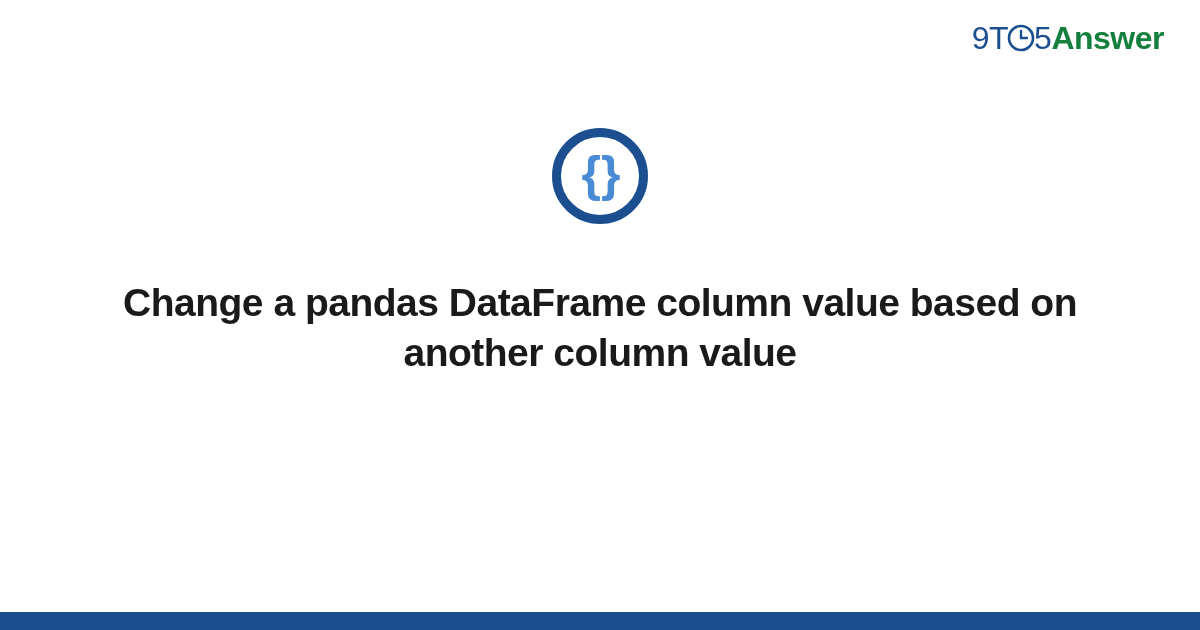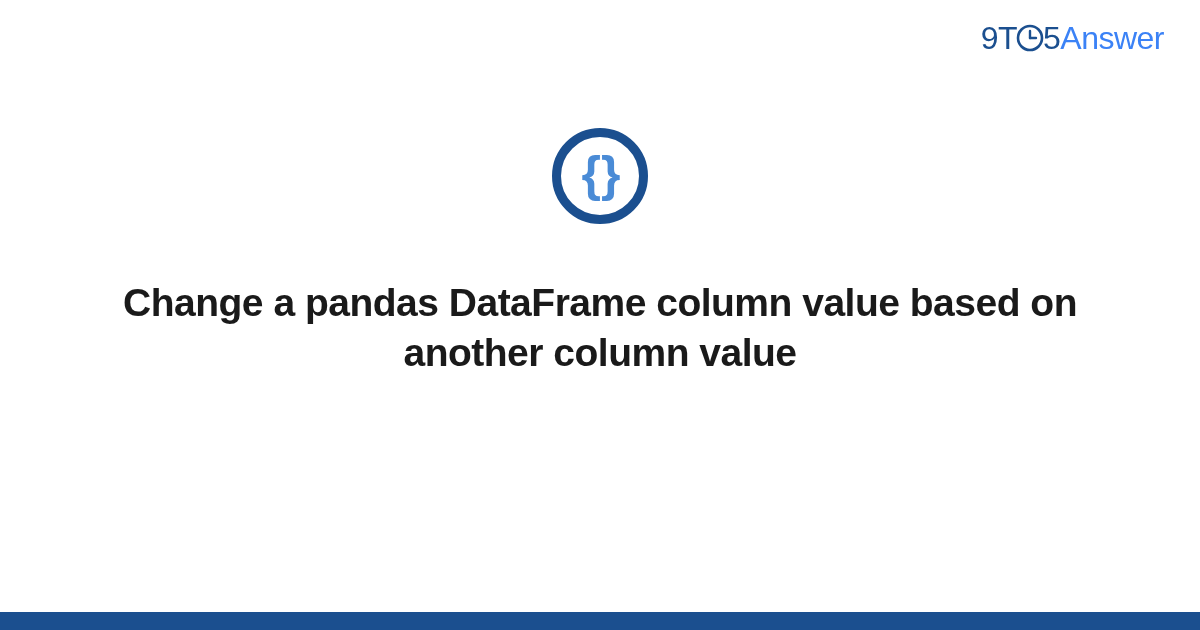--- a/index.html
+++ b/index.html
@@ -40,22 +40,22 @@
     }
     .logo .clock-o svg {
       width: 28px;
       height: 28px;
     }
     .logo .five {
       color: #1b4f8f;
       font-weight: 500;
     }
     .logo .answer {
-      color: #3b82f6;
-      font-weight: 400;
+      color: #15803d;
+      font-weight: 700;
     }
     .icon-circle {
       position: absolute;
       top: 128px;
       left: 50%;
       transform: translateX(-50%);
       width: 96px;
       height: 96px;
       border-radius: 50%;
       border: 9px solid #1b4f8f;

